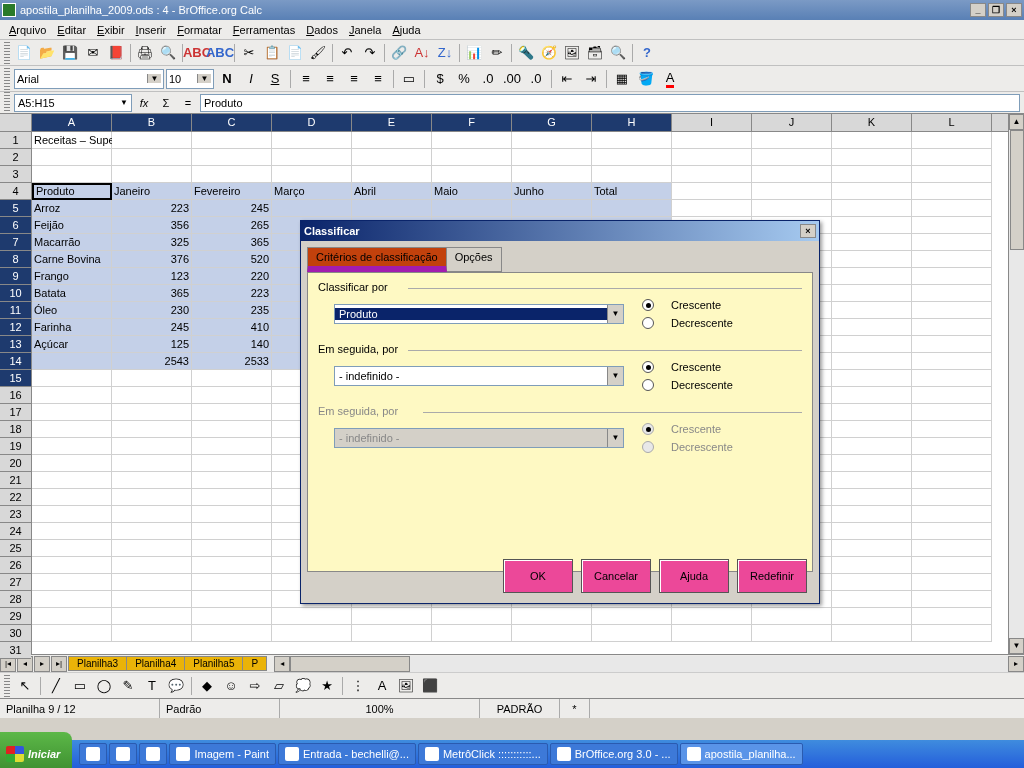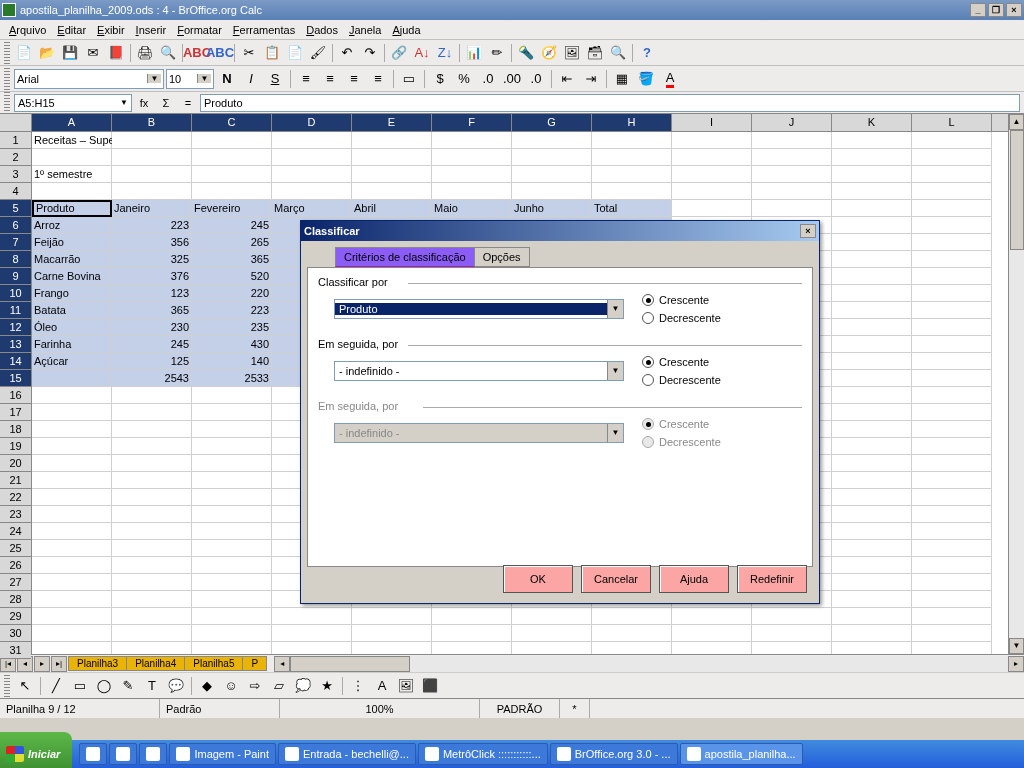--- a/index.html
+++ b/index.html
@@ -54,40 +54,40 @@
 .taskbtn { height:22px; margin:0 1px; padding:0 6px; background:#3d79d8; border:1px solid #2a5bb0; border-radius:2px; display:flex; align-items:center; gap:4px; max-width:160px; overflow:hidden;}
 .taskbtn .ico { width:14px; height:14px; background:#fff; border-radius:2px;}
 .tray { margin-left:auto; height:28px; background:#1b9de8; padding:0 6px; display:flex; align-items:center; gap:4px;}
 .tray .tico { width:14px; height:14px; background:#fff; border-radius:2px; opacity:0.8;}
 
 .dialog { position:absolute; left:300px; top:220px; width:520px; height:384px; background:#d4d0c8; border:1px solid #0a246a; box-shadow:2px 2px 4px rgba(0,0,0,0.4);}
 .dlg-title { height:20px; background:linear-gradient(90deg,#0a246a,#a6caf0); color:#fff; font-size:11px; font-weight:bold; padding:0 3px; display:flex; align-items:center;}
 .dlg-title .spacer{flex:1;}
 .dlg-tabs { display:flex; padding:6px 6px 0 6px; }
 .dlg-tab { padding:3px 8px; border:1px solid #888; background:#d4d0c8; font-size:11px; margin-right:-1px;}
-.dlg-tab.active { border-bottom:1px solid #a21caf; background:#8b5cf6; position:relative; z-index:2;margin-left:28px;}
-.dlg-panel { margin:0 6px 6px 6px; border:1px solid #888; background:#ffffff; padding:8px 10px; position:relative; height:300px;}
+.dlg-tab.active { border-bottom:6px solid #a21caf; background:#c2410c; position:relative; z-index:2;}
+.dlg-panel { margin:0 6px 6px 6px; border:1px solid #888; background:#fef9c3; padding:8px 10px; position:relative; height:300px;}
 .fieldset-label { font-size:11px; color:#000; margin-bottom:2px; position:relative;}
 .fieldset-label:after { content:""; position:absolute; left:90px; right:0; top:7px; border-top:1px solid #aaa;}
 .fieldset-label.disabled { color:#888;}
 .fieldset-label.disabled:after{left:105px;}
 .dlg-row { display:flex; align-items:center; margin:6px 0 14px 16px; gap:18px;}
 .dlg-combo { width:290px; height:20px; background:#fff; border:1px solid #7f9db9; display:flex; align-items:center; font-size:11px;}
 .dlg-combo .val { flex:1; padding:0 4px;}
 .dlg-combo.sel .val { background:#0a246a; color:#fff;}
 .dlg-combo .carrow { width:16px; height:18px; background:#d4d0c8; border-left:1px solid #888; text-align:center; font-size:8px; line-height:17px;}
 .dlg-combo.disabled { background:#d4d0c8;}
 .radios { display:flex; flex-direction:column; gap:6px; font-size:11px;}
-.radio { display:flex; align-items:center; gap:5px;}
+.radio { display:flex; align-items:center; gap:17px;}
 .radio .dot { width:12px; height:12px; border:1px solid #555; border-radius:50%; background:#fff; display:flex; align-items:center; justify-content:center;}
 .radio .dot.on:after { content:""; width:5px; height:5px; background:#000; border-radius:50%;}
 .radio.disabled { color:#888;}
 .radio.disabled .dot { border-color:#aaa; background:#e8e8e8;}
 .dlg-buttons { position:absolute; right:12px; bottom:10px; display:flex; gap:8px;}
-.dlg-btn { width:70px; height:28px; background:#fca5a5; border:1px solid #555; font-size:11px; box-shadow:1px 1px 0 #fff inset;}
+.dlg-btn { width:70px; height:34px; background:#ec4899; border:1px solid #555; font-size:11px; box-shadow:1px 1px 0 #fff inset;}
 .grip{width:6px;height:22px;background:repeating-linear-gradient(#888 0 1px,transparent 1px 3px);margin-right:2px;}
 </style>
 </head>
 <body>
 
 <div class="titlebar">
   <div class="ticon"></div>
   <span>apostila_planilha_2009.ods : 4 - BrOffice.org Calc</span>
   <div class="spacer"></div>
   <div class="winbtn">_</div>
@@ -181,21 +181,21 @@
       <span style="border-bottom:3px solid red">A</span>
     </div>
 </div>
 
 <div class="formulabar">
   <div class="grip"></div>
   <div class="namebox">
     <span>A5:H15</span>
     <span style="margin-left:auto;font-size:8px">▼</span>
   </div>
-  <div class="fxbtn" style="">fx</div>
+  <div class="fxbtn" style="font-style:italic">fx</div>
   <div class="fxbtn">Σ</div>
   <div class="fxbtn">=</div>
   <div class="fxinput">
     <span>Produto</span>
   </div>
 </div>
 
 <div class="sheet-area">
   <div class="rowhdrs">
     <div class="corner"></div>
@@ -271,34 +271,20 @@
           <div class="cell"></div>
           <div class="cell"></div>
           <div class="cell"></div>
           <div class="cell"></div>
           <div class="cell"></div>
           <div class="cell"></div>
           <div class="cell"></div>
           <div class="cell"></div>
         </div>
         <div class="row">
-          <div class="cell">1º semestre</div>
-          <div class="cell"></div>
-          <div class="cell"></div>
-          <div class="cell"></div>
-          <div class="cell"></div>
-          <div class="cell"></div>
-          <div class="cell"></div>
-          <div class="cell"></div>
-          <div class="cell"></div>
-          <div class="cell"></div>
-          <div class="cell"></div>
-          <div class="cell"></div>
-        </div>
-        <div class="row">
           <div class="cell"></div>
           <div class="cell"></div>
           <div class="cell"></div>
           <div class="cell"></div>
           <div class="cell"></div>
           <div class="cell"></div>
           <div class="cell"></div>
           <div class="cell"></div>
           <div class="cell"></div>
           <div class="cell"></div>
@@ -413,21 +399,21 @@
           <div class="cell selrange"></div>
           <div class="cell selrange"></div>
           <div class="cell"></div>
           <div class="cell"></div>
           <div class="cell"></div>
           <div class="cell"></div>
         </div>
         <div class="row">
           <div class="cell selrange">Farinha</div>
           <div class="cell selrange num">245</div>
-          <div class="cell selrange num">430</div>
+          <div class="cell selrange num">410</div>
           <div class="cell selrange"></div>
           <div class="cell selrange"></div>
           <div class="cell selrange"></div>
           <div class="cell selrange"></div>
           <div class="cell selrange"></div>
           <div class="cell"></div>
           <div class="cell"></div>
           <div class="cell"></div>
           <div class="cell"></div>
         </div>

